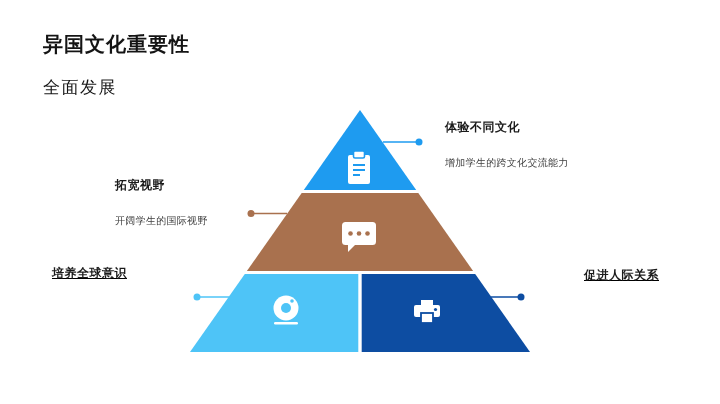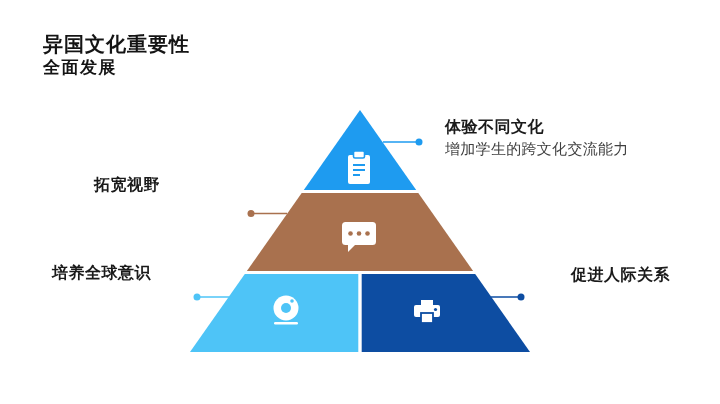--- a/index.html
+++ b/index.html
@@ -18,51 +18,51 @@
     position: absolute;
     left: 43px; top: 31px;
     margin: 0;
     font-size: 20px;
     font-weight: 700;
     letter-spacing: 1px;
     color: #141414;
   }
   .slide-subtitle {
     position: absolute;
-    left: 43px; top: 56px;
+    left: 43px; top: 76px;
     margin: 0;
     font-size: 17px;
-    font-weight: 700;
+    font-weight: 400;
     letter-spacing: 1.5px;
     color: #141414;
   }
   .pyramid-svg {
     position: absolute;
     left: 0; top: 0;
   }
   .callout { position: absolute; }
   .c-title {
-    font-size: 16px;
+    font-size: 12px;
     font-weight: 700;
     line-height: 14px;
     letter-spacing: 0.5px;
     color: #1a1a1a;
     white-space: nowrap;
   }
   .c-desc {
-    font-size: 15px;
+    font-size: 10px;
     line-height: 15px;
     letter-spacing: 0.3px;
     color: #3f3f3f;
-    margin-top: 7px;
+    margin-top: 21px;
   }
   .callout-experience    { left: 445px; top: 120px; }
-  .callout-broaden       { left: 94px; top: 178px; }
-  .callout-global        { left: 52px;  top: 266px; }
-  .callout-interpersonal { left: 571px; top: 268px; width: 112px; }
+  .callout-broaden       { left: 115px; top: 178px; }
+  .callout-global        { left: 52px;  top: 266px; text-decoration: underline; }
+  .callout-interpersonal { left: 584px; top: 268px; width: 112px; text-decoration: underline; }
   .callout-interpersonal .c-desc { white-space: normal; }
 </style>
 </head>
 <body>
 
 <div class="slide">
 
   <h1 class="slide-title">异国文化重要性</h1>
   <h2 class="slide-subtitle">全面发展</h2>
 
@@ -116,20 +116,21 @@
     </g>
   </svg>
 
   <div class="callout callout-experience">
     <div class="c-title">体验不同文化</div>
     <div class="c-desc">增加学生的跨文化交流能力</div>
   </div>
 
   <div class="callout callout-broaden">
     <div class="c-title">拓宽视野</div>
+    <div class="c-desc">开阔学生的国际视野</div>
   </div>
 
   <div class="callout callout-global">
     <div class="c-title">培养全球意识</div>
   </div>
 
   <div class="callout callout-interpersonal">
     <div class="c-title">促进人际关系</div>
   </div>
 

